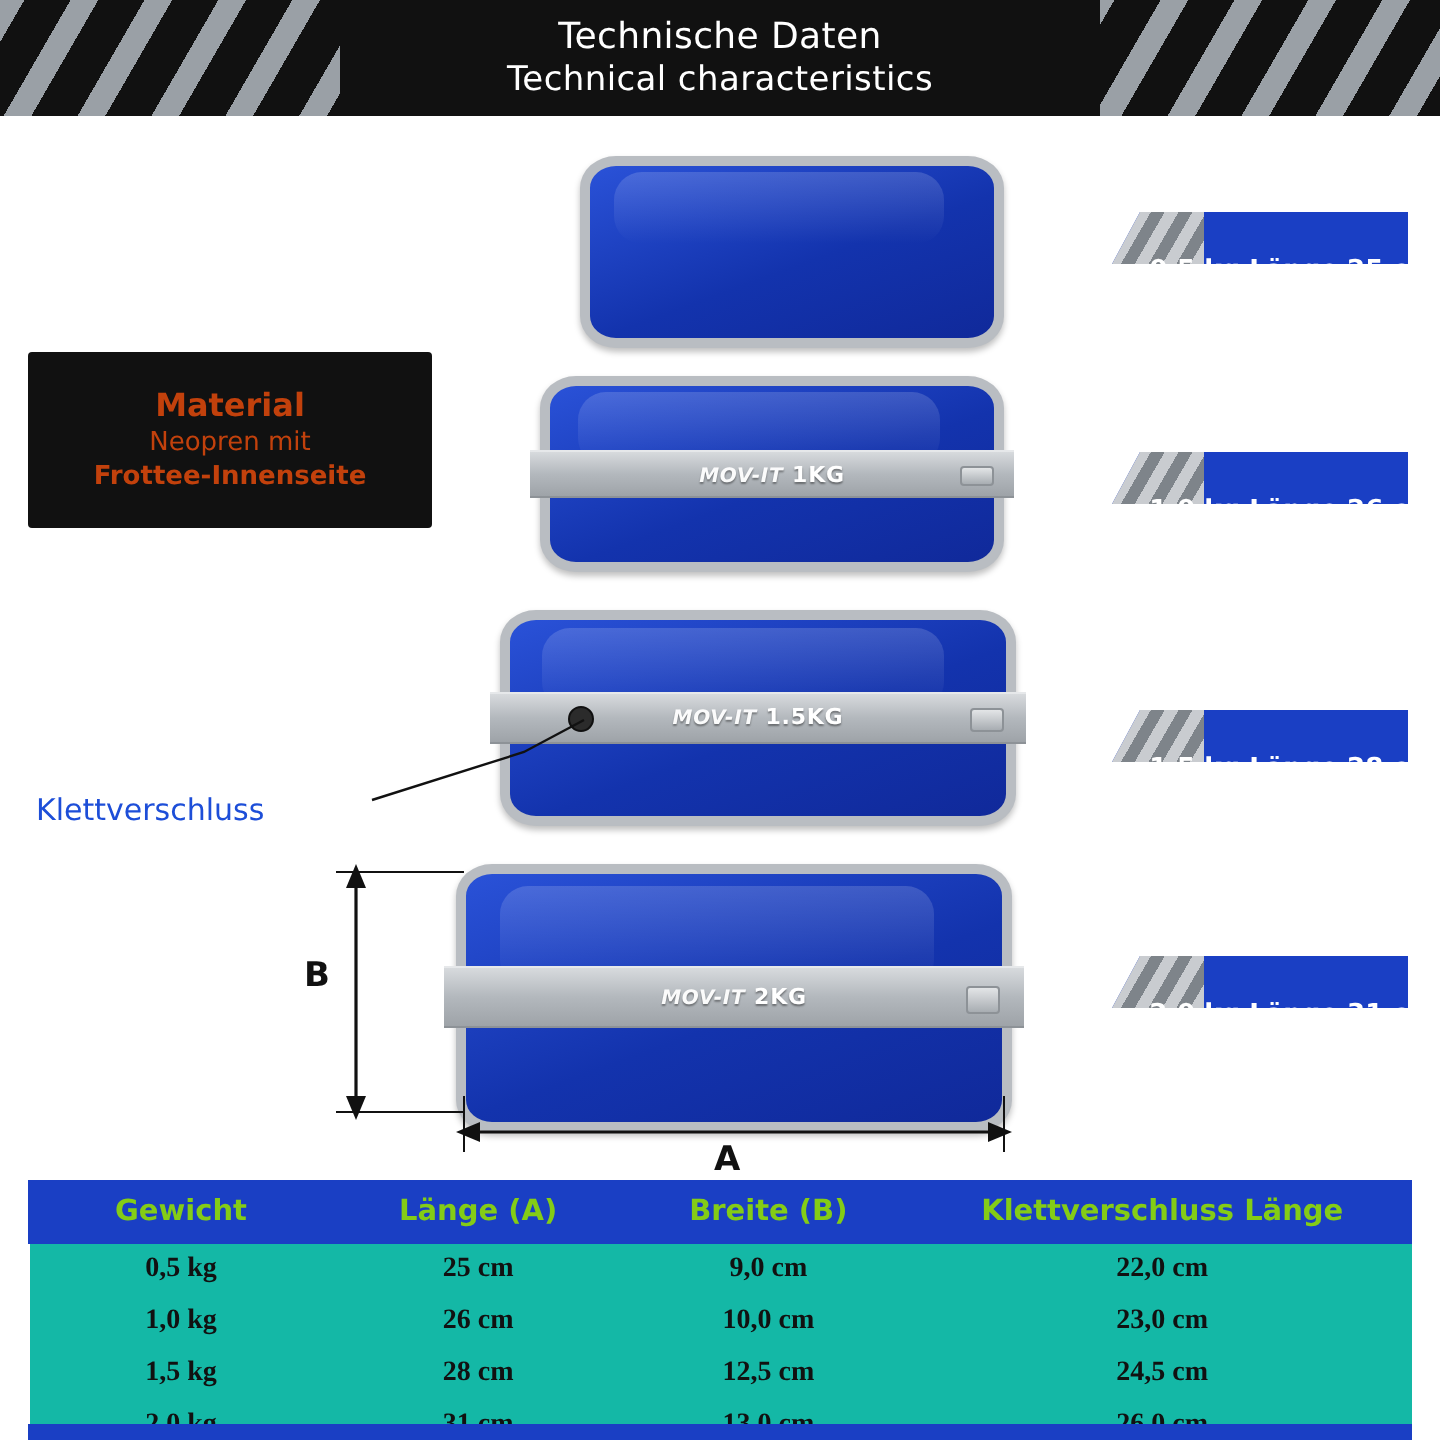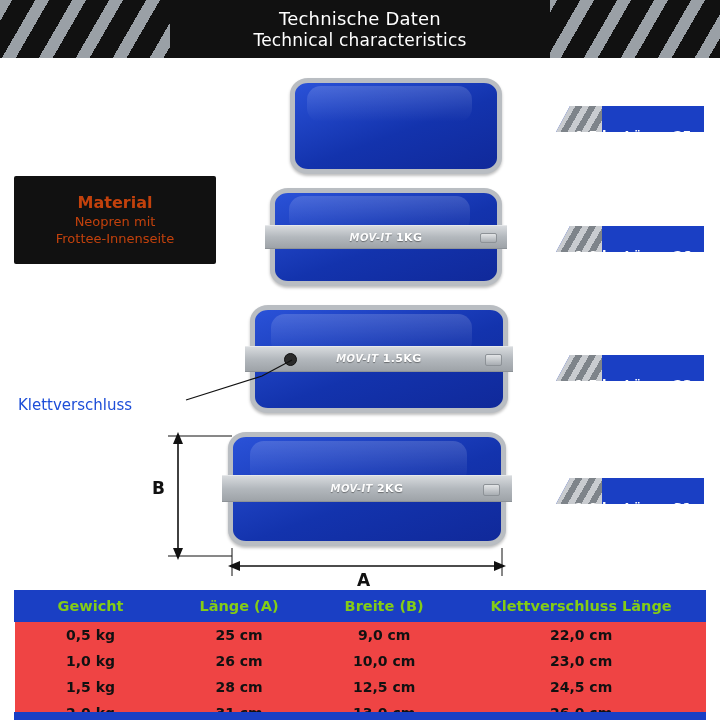--- a/index.html
+++ b/index.html
@@ -38,21 +38,21 @@
 
   
   .material-box{
     position:absolute;left:14px;top:176px;width:202px;height:88px;
     background:#111111;color:#c2410c;border-radius:2px;
     display:flex;flex-direction:column;align-items:center;justify-content:center;
     text-align:center;
   }
   .material-box .m1{font-size:16px;font-weight:bold;line-height:20px;}
   .material-box .m2{font-size:13px;line-height:17px;}
-  .material-box .m3{font-size:13px;line-height:17px;}
+  .material-box .m3{font-size:13px;line-height:17px;font-weight:bold;}
 
   
   .weight{position:absolute;}
   .weight .body{
     position:absolute;left:0;top:0;width:100%;height:100%;
     background:#1a3fc4;
     border:5px solid #b9bdc2;
     border-radius:18px/16px;
     box-sizing:border-box;
     box-shadow:0 2px 3px rgba(0,0,0,.25);
@@ -125,21 +125,21 @@
     border-collapse:collapse;
     font-size:14px;
   }
   .table thead th{
     background:#1a3fc4;color:#84cc16;font-weight:bold;
     padding:7px 4px;text-align:center;font-size:14.5px;
     border:1px solid #1a3fc4;
   }
   .table tbody td{
     padding:5px 4px;text-align:center;color:#111111;font-weight:bold;font-size:14px;
-    background:#ef4444;border:none;
+    background:#14b8a6;border:none;font-family:Liberation Serif, serif;
   }
   .table tbody tr:last-child td{padding-bottom:6px;}
   .table-border-bottom{
     position:absolute;left:14px;top:712px;width:692px;height:8px;background:#1a3fc4;
   }
 </style>
 </head>
 <body>
 
 <div class="page">
@@ -182,21 +182,21 @@
     <div class="strap">
       <span class="logo">
         <span class="mark">MOV-IT</span>
         <span>1.5KG</span>
       </span>
       <div class="buckle"></div>
     </div>
     <div class="velcro-dot"></div>
   </div>
 
-  <div class="weight" style="left:228px;top:432px;width:278px;height:114px;">
+  <div class="weight" style="left:228px;top:432px;width:278px;height:134px;">
     <div class="body"></div>
     <div class="inner-sheen"></div>
     <div class="strap">
       <span class="logo">
         <span class="mark">MOV-IT</span>
         <span>2KG</span>
       </span>
       <div class="buckle"></div>
     </div>
   </div>

